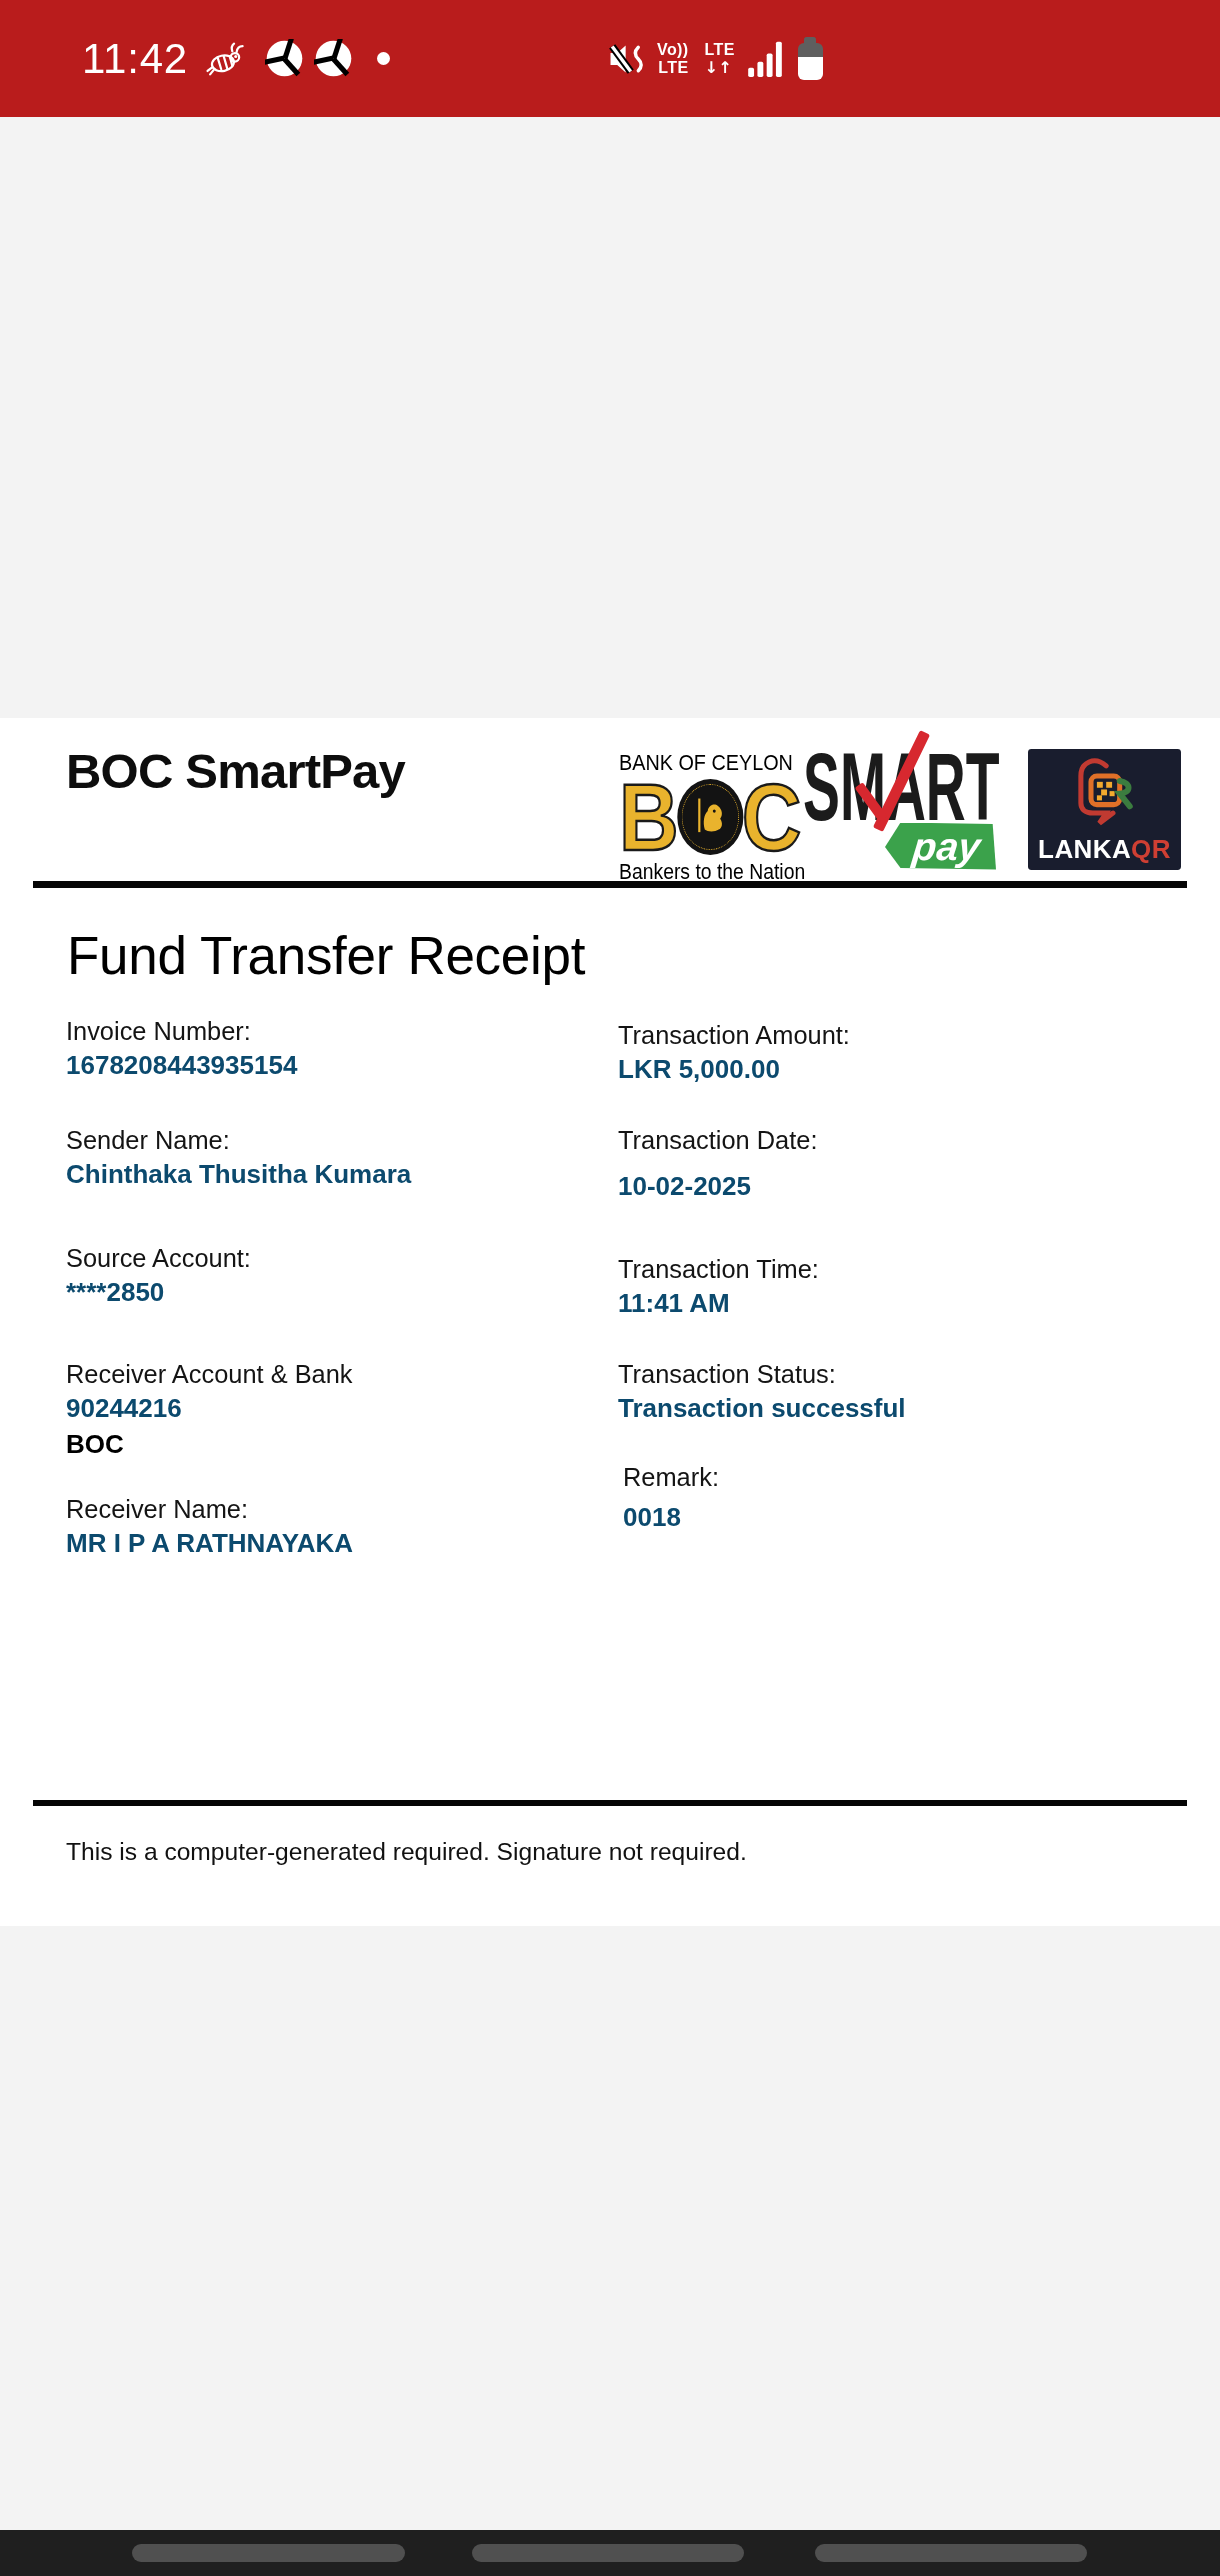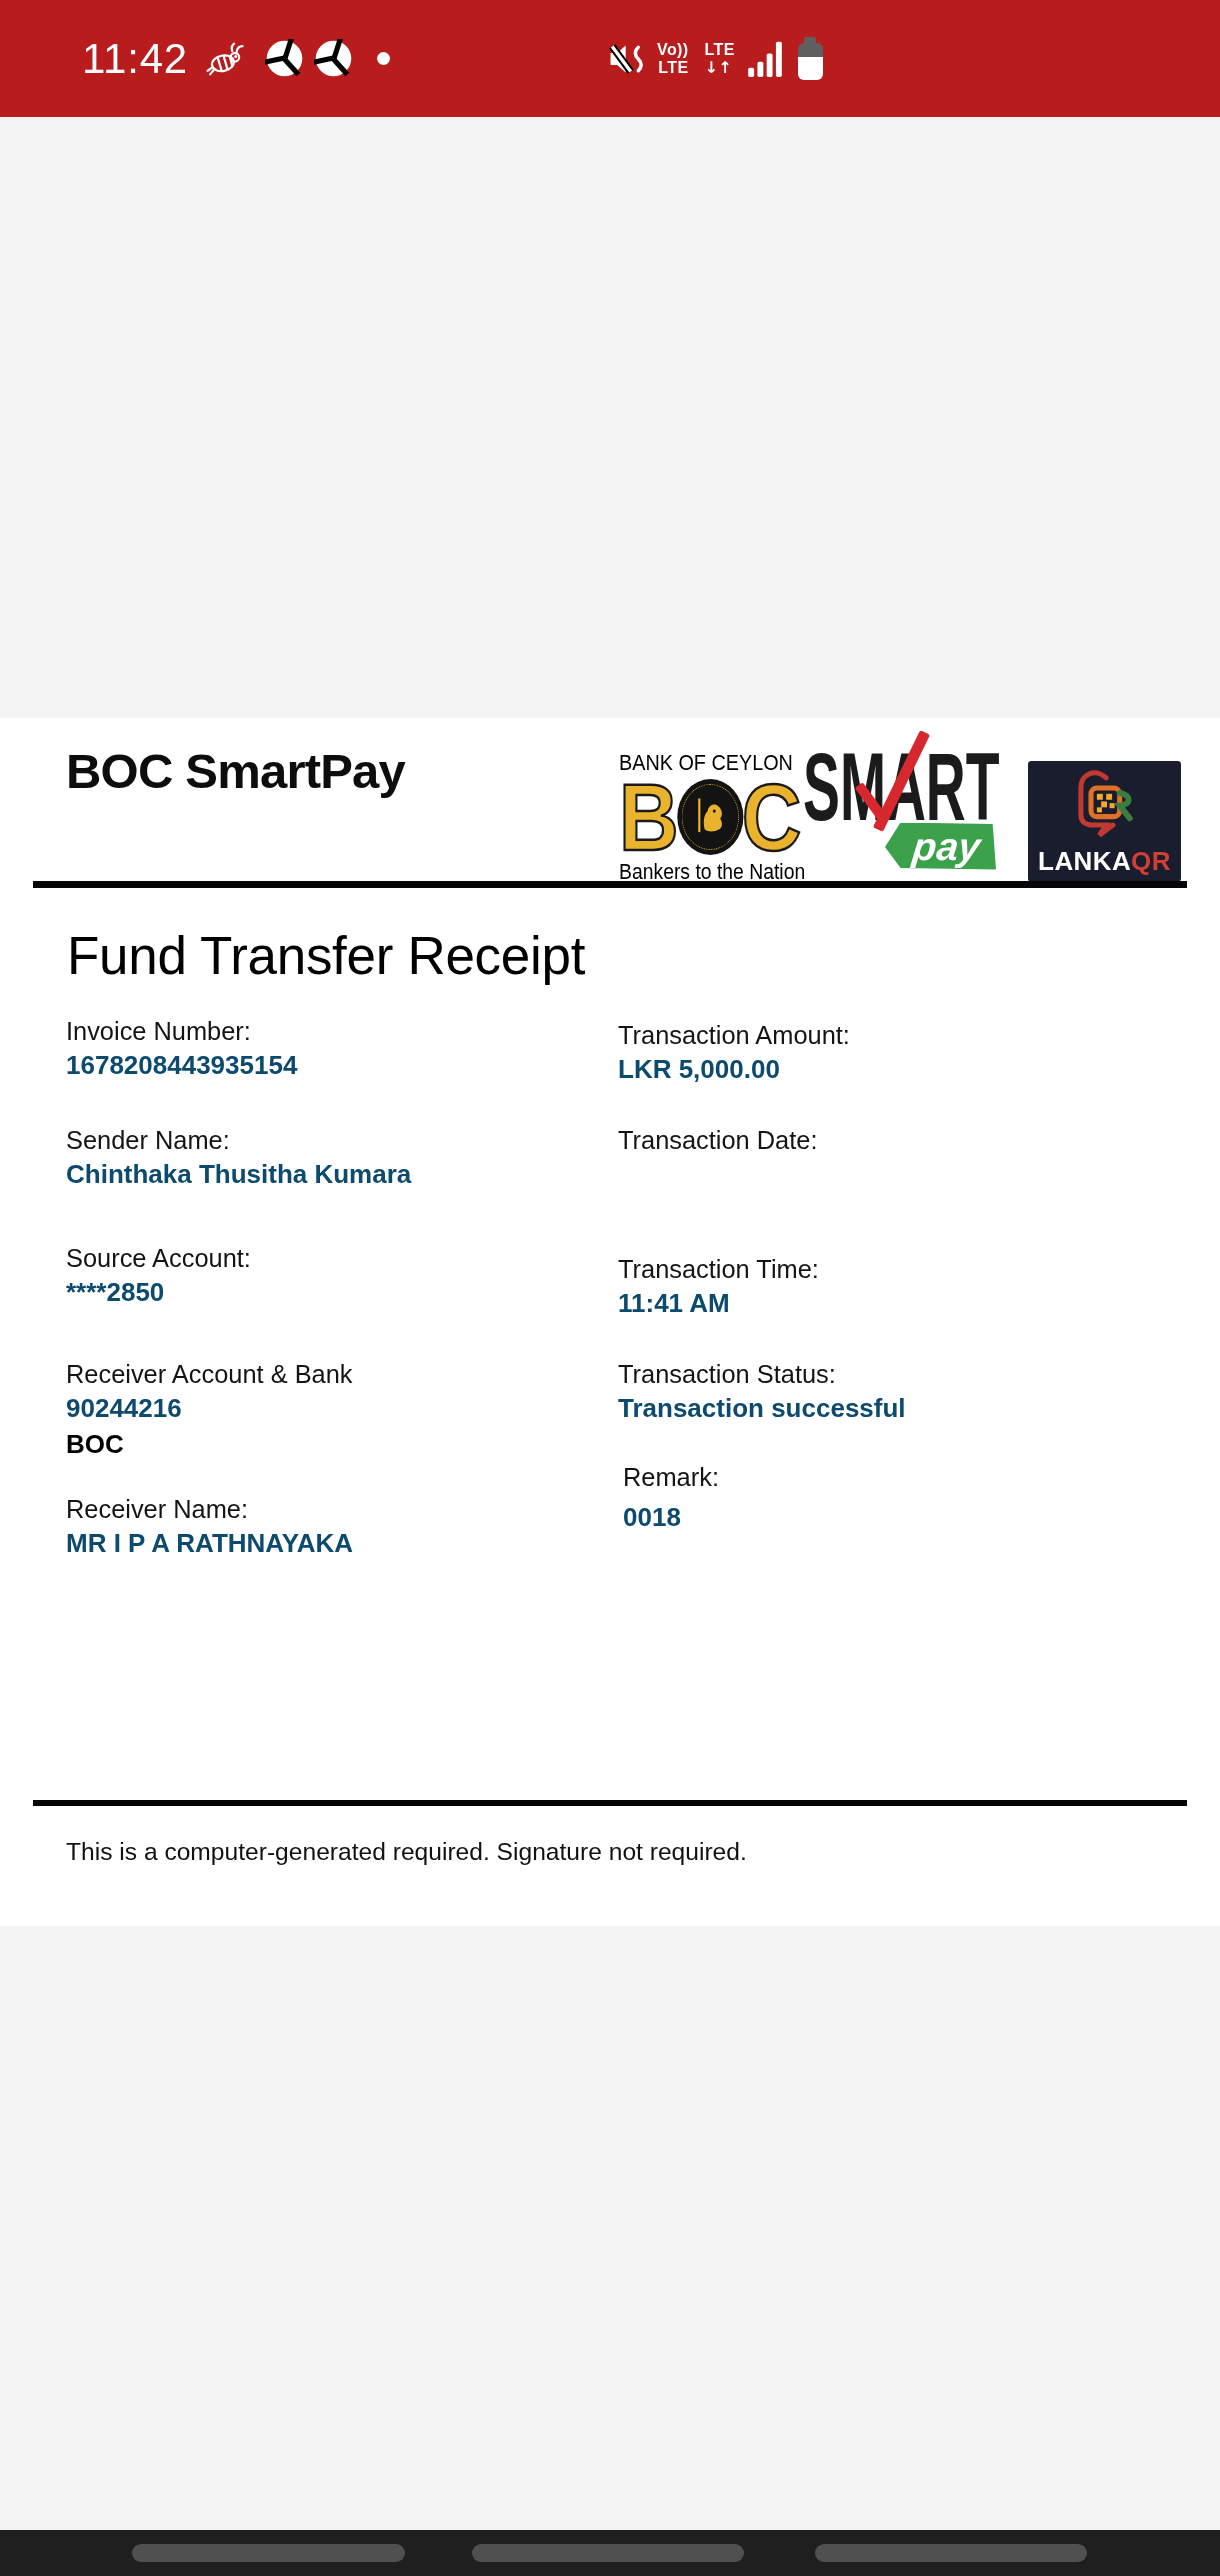--- a/index.html
+++ b/index.html
@@ -47,21 +47,21 @@
                 line-height:97px; transform:scaleX(0.57); transform-origin:left top; white-space:nowrap; }
   .check-long  { position:absolute; left:93px; top:-22px; width:11px; height:108px; background:#d7282f; border-radius:2.5px; transform:rotate(26deg); }
   .check-short { position:absolute; left:63px;  top:32px;  width:10.2px; height:42px;  background:#d7282f; border-radius:2.5px; transform:rotate(-36deg); }
   .pay-badge { position:absolute; left:82px; top:74px; width:111px; height:47px; background:#3ba24b;
                clip-path:polygon(0 52%, 14% 0, 97% 3%, 100% 100%, 14% 97%);
                display:flex; align-items:center; justify-content:center; padding-left:12px; }
   .pay-badge span { color:#fff; font-size:39px; font-weight:700; font-style:italic; line-height:1; transform:skewX(-6deg); }
 
   
   .lankaqr { position:absolute; left:1028px; top:31px; width:153px; height:121px; background:#191d2e;
-             border-radius:3.4px; display:flex; flex-direction:column; align-items:center;margin-top:12px; }
+             border-radius:3.4px; display:flex; flex-direction:column; align-items:center; }
   .lankaqr-text { margin-top:0; font-size:26px; font-weight:700; letter-spacing:0.4px; line-height:29px; }
   .lankaqr-text .white { color:#fff; }
   .lankaqr-text .red { color:#cf3f33; }
 
   .divider { position:absolute; left:33px; width:1154px; background:#050505; }
   .divider-top { top:163px; height:6.8px; }
   .divider-bottom { top:1082px; height:6px; }
 
   .receipt-title { position:absolute; left:67px; top:207px; font-size:53px; font-weight:400; letter-spacing:-0.3px; color:#000; }
 
@@ -230,20 +230,21 @@
       <div class="fvalue">MR I P A RATHNAYAKA</div>
     </div>
 
     <div class="field" style="left:618px; top:302px;">
       <div class="flabel">Transaction Amount:</div>
       <div class="fvalue">LKR 5,000.00</div>
     </div>
 
     <div class="field" style="left:618px; top:407px;">
       <div class="flabel">Transaction Date:</div>
+      <div class="fvalue gap-big">10-02-2025</div>
     </div>
 
     <div class="field" style="left:618px; top:536px;">
       <div class="flabel">Transaction Time:</div>
       <div class="fvalue">11:41 AM</div>
     </div>
 
     <div class="field" style="left:618px; top:641px;">
       <div class="flabel">Transaction Status:</div>
       <div class="fvalue">Transaction successful</div>

